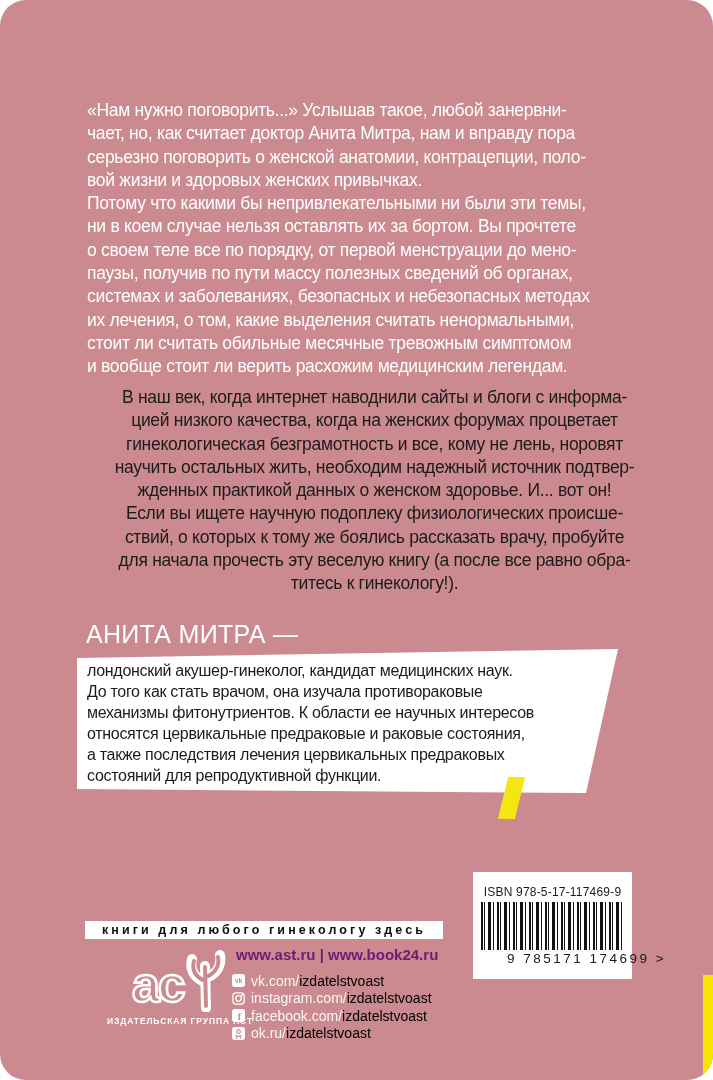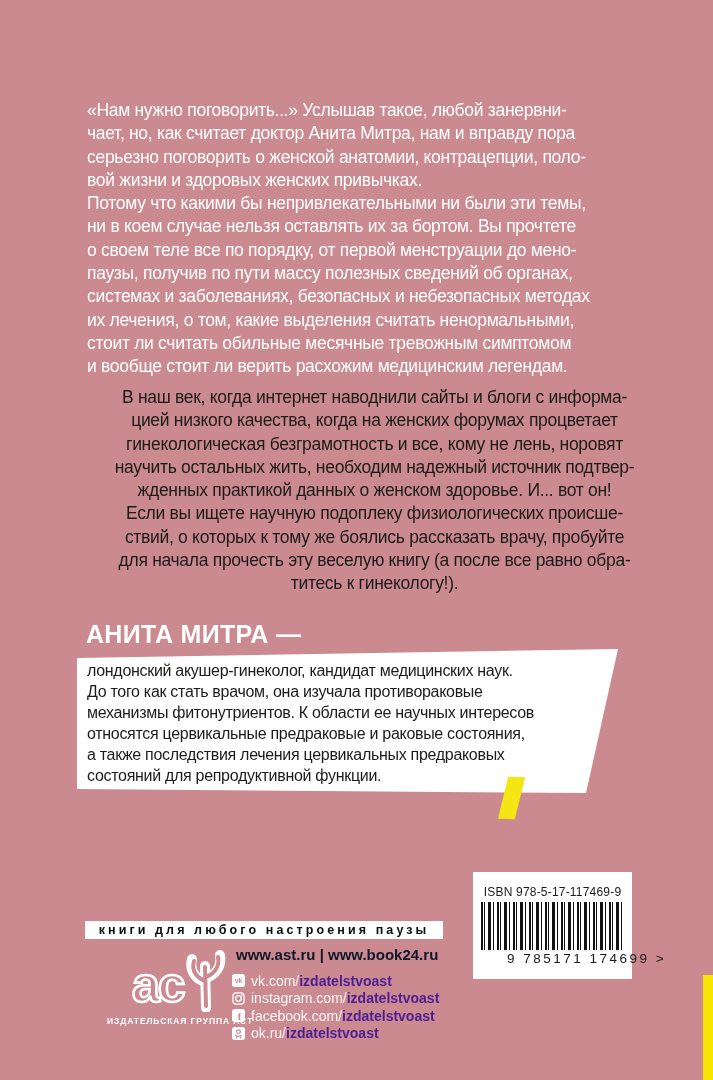--- a/index.html
+++ b/index.html
@@ -2,33 +2,34 @@
 <html><head>
 <meta charset="utf-8">
 <style>
   html,body{margin:0;padding:0;}
   .cover{
     position:relative;
     width:713px;height:1080px;
     background:#ca8a8f;
     overflow:hidden;
     font-family:"Liberation Sans", sans-serif;
+    border-radius:26px;
   }
   .blurb{
     position:absolute;
     left:87px;width:575px;
     font-size:17.5px;line-height:23.3px;
     letter-spacing:-0.3px;
     white-space:pre-line;
   }
   .blurb-1{top:99px;color:#ffffff;}
   .blurb-2{top:386px;color:#1d1b1a;text-align:center;}
   .author-heading{
     position:absolute;left:86px;top:620px;
-    color:#ffffff;font-size:25px;font-weight:bold;
+    color:#ffffff;font-size:25px;font-weight:normal;
     letter-spacing:0.3px;white-space:nowrap;
   }
   .bio-box{
     position:absolute;left:70px;top:646px;width:550px;height:150px;
     background:#ffffff;
     -webkit-clip-path:polygon(7px 12px,548px 3px,516px 147px,7px 143px);
     clip-path:polygon(7px 12px,548px 3px,516px 147px,7px 143px);
   }
   .bio-text{
     position:absolute;left:87px;top:660px;width:510px;
@@ -41,33 +42,33 @@
     transform:skewX(-12deg) rotate(2deg);
   }
   .slogan-strip{
     position:absolute;left:85px;top:921px;width:358px;height:18px;
     background:#ffffff;color:#0d0d0d;
     font-size:12.5px;font-weight:bold;letter-spacing:3.1px;
     line-height:18px;text-align:center;
   }
   .websites{
     position:absolute;left:236px;top:946px;
-    color:#0f172a;font-size:15px;font-weight:bold;letter-spacing:0;
+    color:#701a75;font-size:15px;font-weight:bold;letter-spacing:0;
     white-space:nowrap;
   }
   .socials{
     position:absolute;left:232px;top:972px;
   }
   .social-row{
     display:flex;align-items:center;height:17.5px;
     color:#ffffff;font-size:14px;
   }
   .social-icon{width:13px;height:13px;margin-right:6px;flex:none;}
   .social-prefix{color:rgba(255,255,255,0.92);}
-  .social-handle{font-weight:bold;color:#4c1d95;}
+  .social-handle{font-weight:normal;color:#000000;}
   .publisher{
     position:absolute;left:95px;top:944px;width:170px;text-align:center;
   }
   .publisher-caption{
     margin-top:0;color:#ffffff;font-size:8.5px;font-weight:bold;
     letter-spacing:0.9px;white-space:nowrap;
   }
   .barcode-box{
     position:absolute;left:473px;top:872px;width:159px;height:107px;
     background:#ffffff;text-align:center;
@@ -125,21 +126,21 @@
   <div class="bio-box"></div>
   <div class="bio-text">лондонский акушер-гинеколог, кандидат медицинских наук.
 До того как стать врачом, она изучала противораковые
 механизмы фитонутриентов. К области ее научных интересов
 относятся цервикальные предраковые и раковые состояния,
 а также последствия лечения цервикальных предраковых
 состояний для репродуктивной функции.</div>
 
   <div class="yellow-mark"></div>
 
-  <div class="slogan-strip">книги для любого настроения паузы</div>
+  <div class="slogan-strip">книги для любого гинекологу здесь</div>
 
   <div class="publisher">
     <svg width="140" height="68" viewBox="0 0 140 68">
       <text x="22" y="58" font-family="Liberation Sans, sans-serif" font-size="50" font-weight="bold" fill="#ca8a8f" stroke="#ffffff" stroke-width="2.6" letter-spacing="-2">ас</text>
       <g>
         <path d="M96,64 L95,22 M95.5,38 C86,35 79,27 82,15 M95.5,34 C105,31 112,23 110,11" fill="none" stroke="#ffffff" stroke-width="10" stroke-linecap="round"></path>
         <path d="M96,62 L95,23 M95.5,37 C87,34 81,27 84,17 M95.5,33 C104,30 110,23 108,13" fill="none" stroke="#ca8a8f" stroke-width="4" stroke-linecap="round"></path>
       </g>
     </svg>
     <div class="publisher-caption">ИЗДАТЕЛЬСКАЯ ГРУППА АСТ</div>

